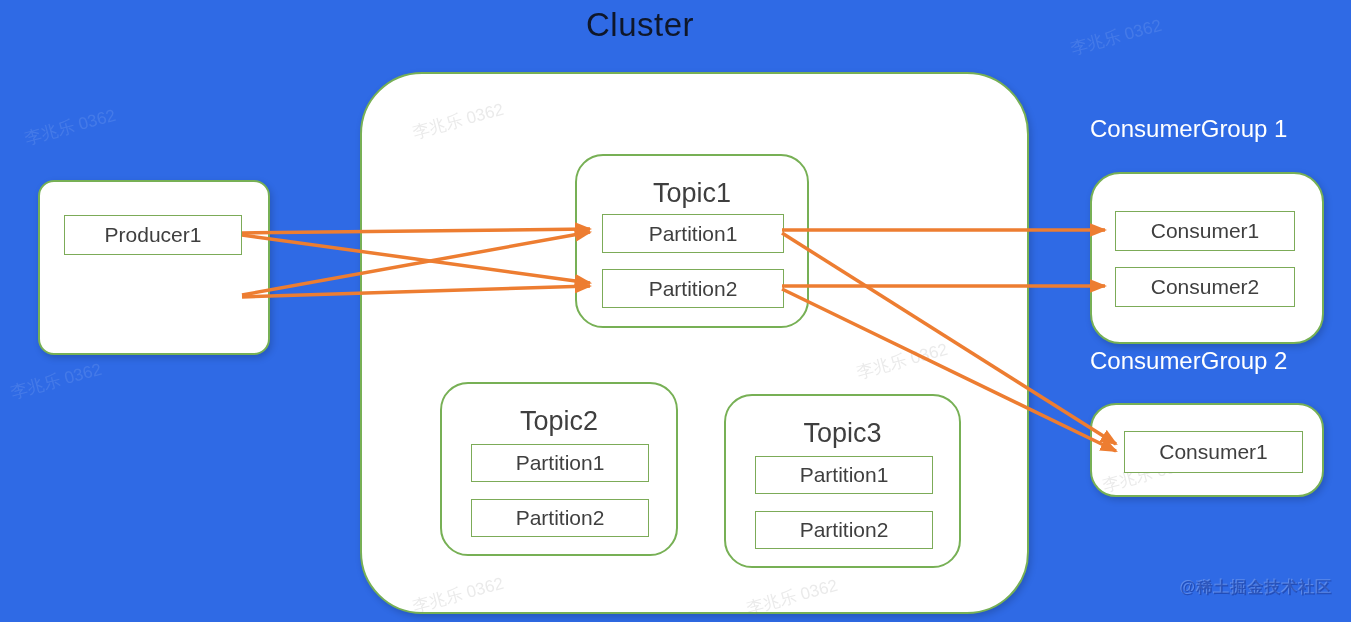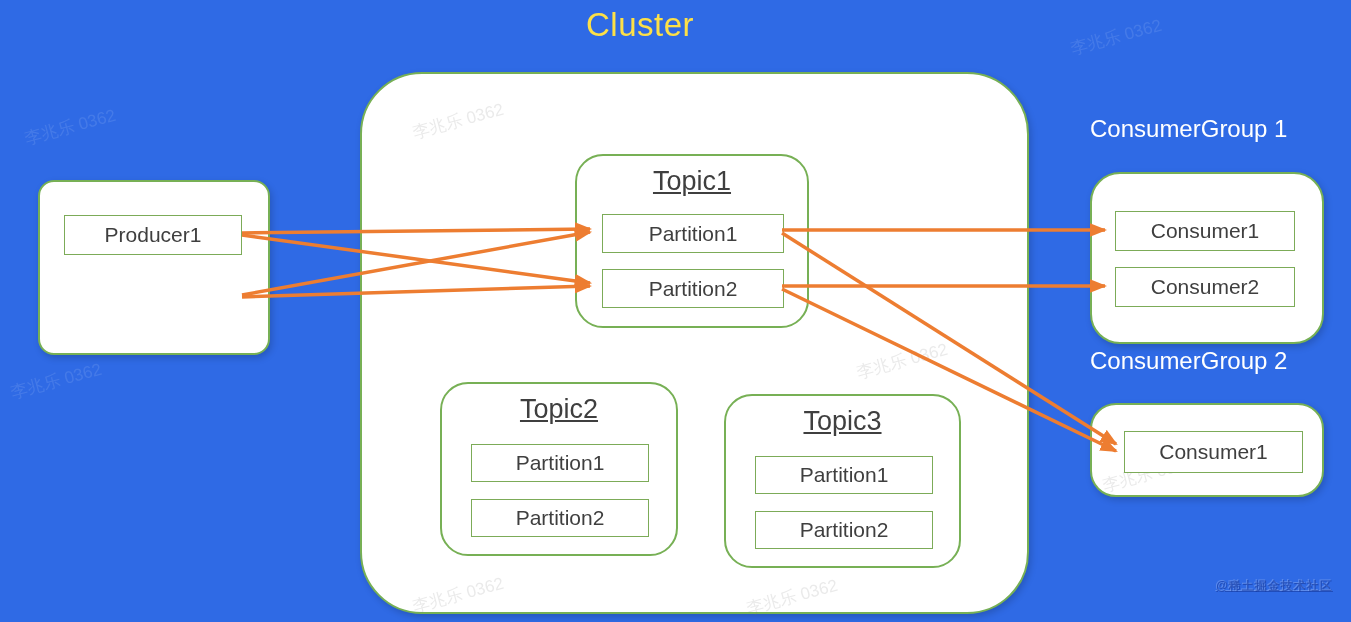--- a/index.html
+++ b/index.html
@@ -3,59 +3,59 @@
 <meta charset="utf-8">
 <style>
   html,body{margin:0;padding:0;}
   body{
     width:1351px;height:622px;position:relative;overflow:hidden;
     background:#2F6AE5;
     font-family:"Liberation Sans","DejaVu Sans",sans-serif;
   }
   .abs{position:absolute;}
   .title{
-    font-size:33px;color:#fde047;letter-spacing:0.5px;
+    font-size:33px;color:#0f172a;letter-spacing:0.5px;
     left:540px;top:6px;width:200px;text-align:center;
   }
   .group-box{
     background:#ffffff;border:2px solid #77b055;
     box-shadow:2px 3px 7px rgba(0,0,0,0.18);
   }
   .producers-box{left:38px;top:180px;width:228px;height:171px;border-radius:16px;}
   .cluster-box{left:360px;top:72px;width:665px;height:538px;border-radius:62px;}
   .cg1-box{left:1090px;top:172px;width:230px;height:168px;border-radius:30px;}
   .cg2-box{left:1090px;top:403px;width:230px;height:90px;border-radius:26px;}
   .topic-box{
     position:absolute;background:#ffffff;border:2px solid #77b055;border-radius:28px;
   }
   .topic1{left:213px;top:80px;width:230px;height:170px;} 
   .topic2{left:78px;top:308px;width:234px;height:170px;}
   .topic3{left:362px;top:320px;width:233px;height:170px;}
   .topic-title{
-    text-align:center;margin-top:10px;font-size:27px;color:#3f3f3f;text-decoration:underline;
+    text-align:center;margin-top:22px;font-size:27px;color:#3f3f3f;
   }
   .small-box{
     position:absolute;background:#ffffff;border:1.5px solid #7cab58;
     display:flex;align-items:center;justify-content:center;
     font-size:21px;color:#3f3f3f;
   }
   .cg-label{
     color:#ffffff;font-size:24px;line-height:1.45;width:228px;
   }
   .wm{
     font-size:17px;transform:rotate(-15deg);transform-origin:left top;
     white-space:nowrap;pointer-events:none;
   }
   .wm-on-white{color:rgba(125,125,125,0.16);}
   .wm-on-blue{color:rgba(220,230,255,0.13);}
   .site-wm{
-    font-size:12px;font-weight:bold;letter-spacing:1px;
+    font-size:16px;font-weight:bold;letter-spacing:1px;
     color:rgba(23,58,158,0.60);
     text-shadow:-1px -1px 0 rgba(255,255,255,0.22);
-    right:18px;top:578px;text-decoration:underline;
+    right:18px;top:578px;
   }
   svg.arrows{left:0;top:0;pointer-events:none;}
 </style>
 </head>
 <body>
 
 <div class="abs wm wm-on-blue" style="left:22px;top:128px;">李兆乐 0362</div>
 <div class="abs wm wm-on-blue" style="left:1068px;top:38px;">李兆乐 0362</div>
 <div class="abs wm wm-on-blue" style="left:8px;top:382px;">李兆乐 0362</div>
 

